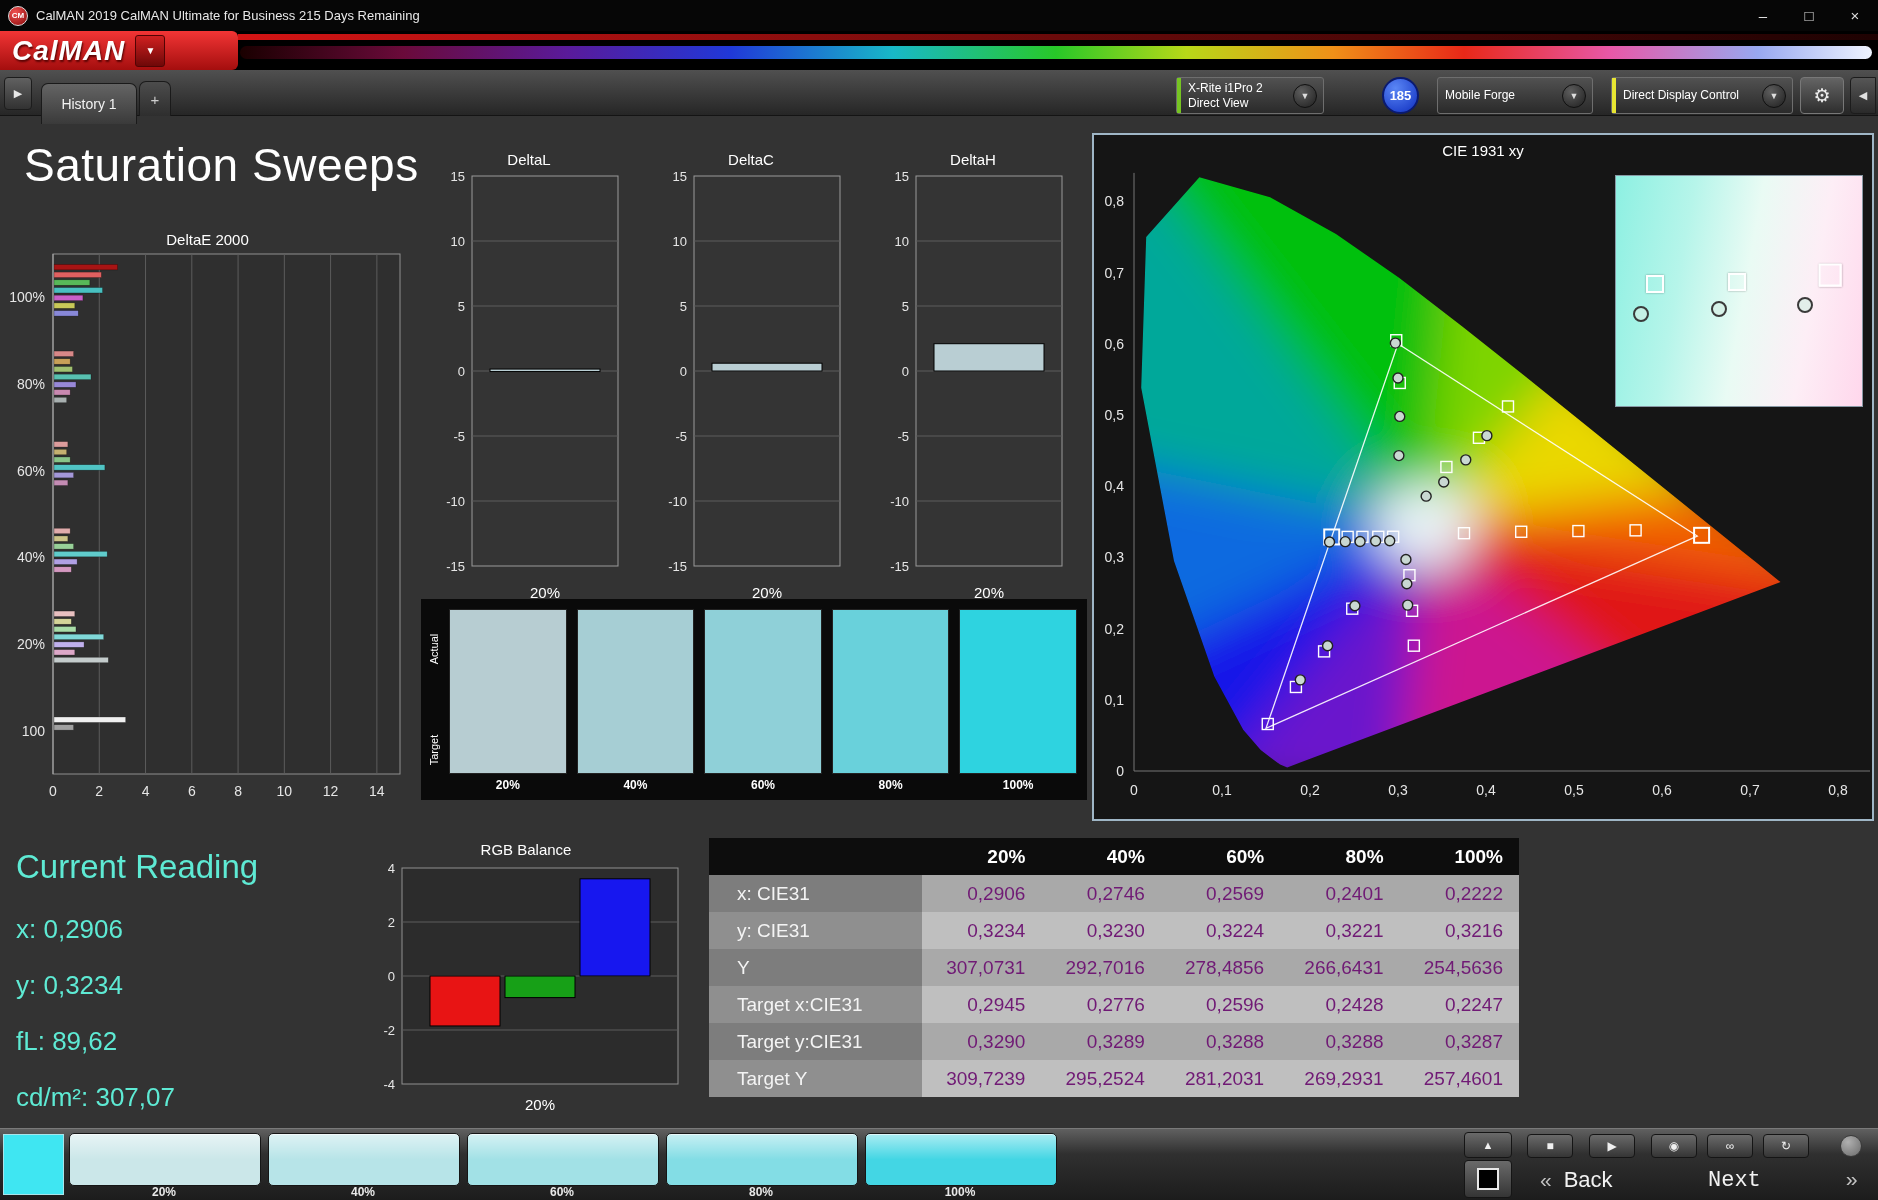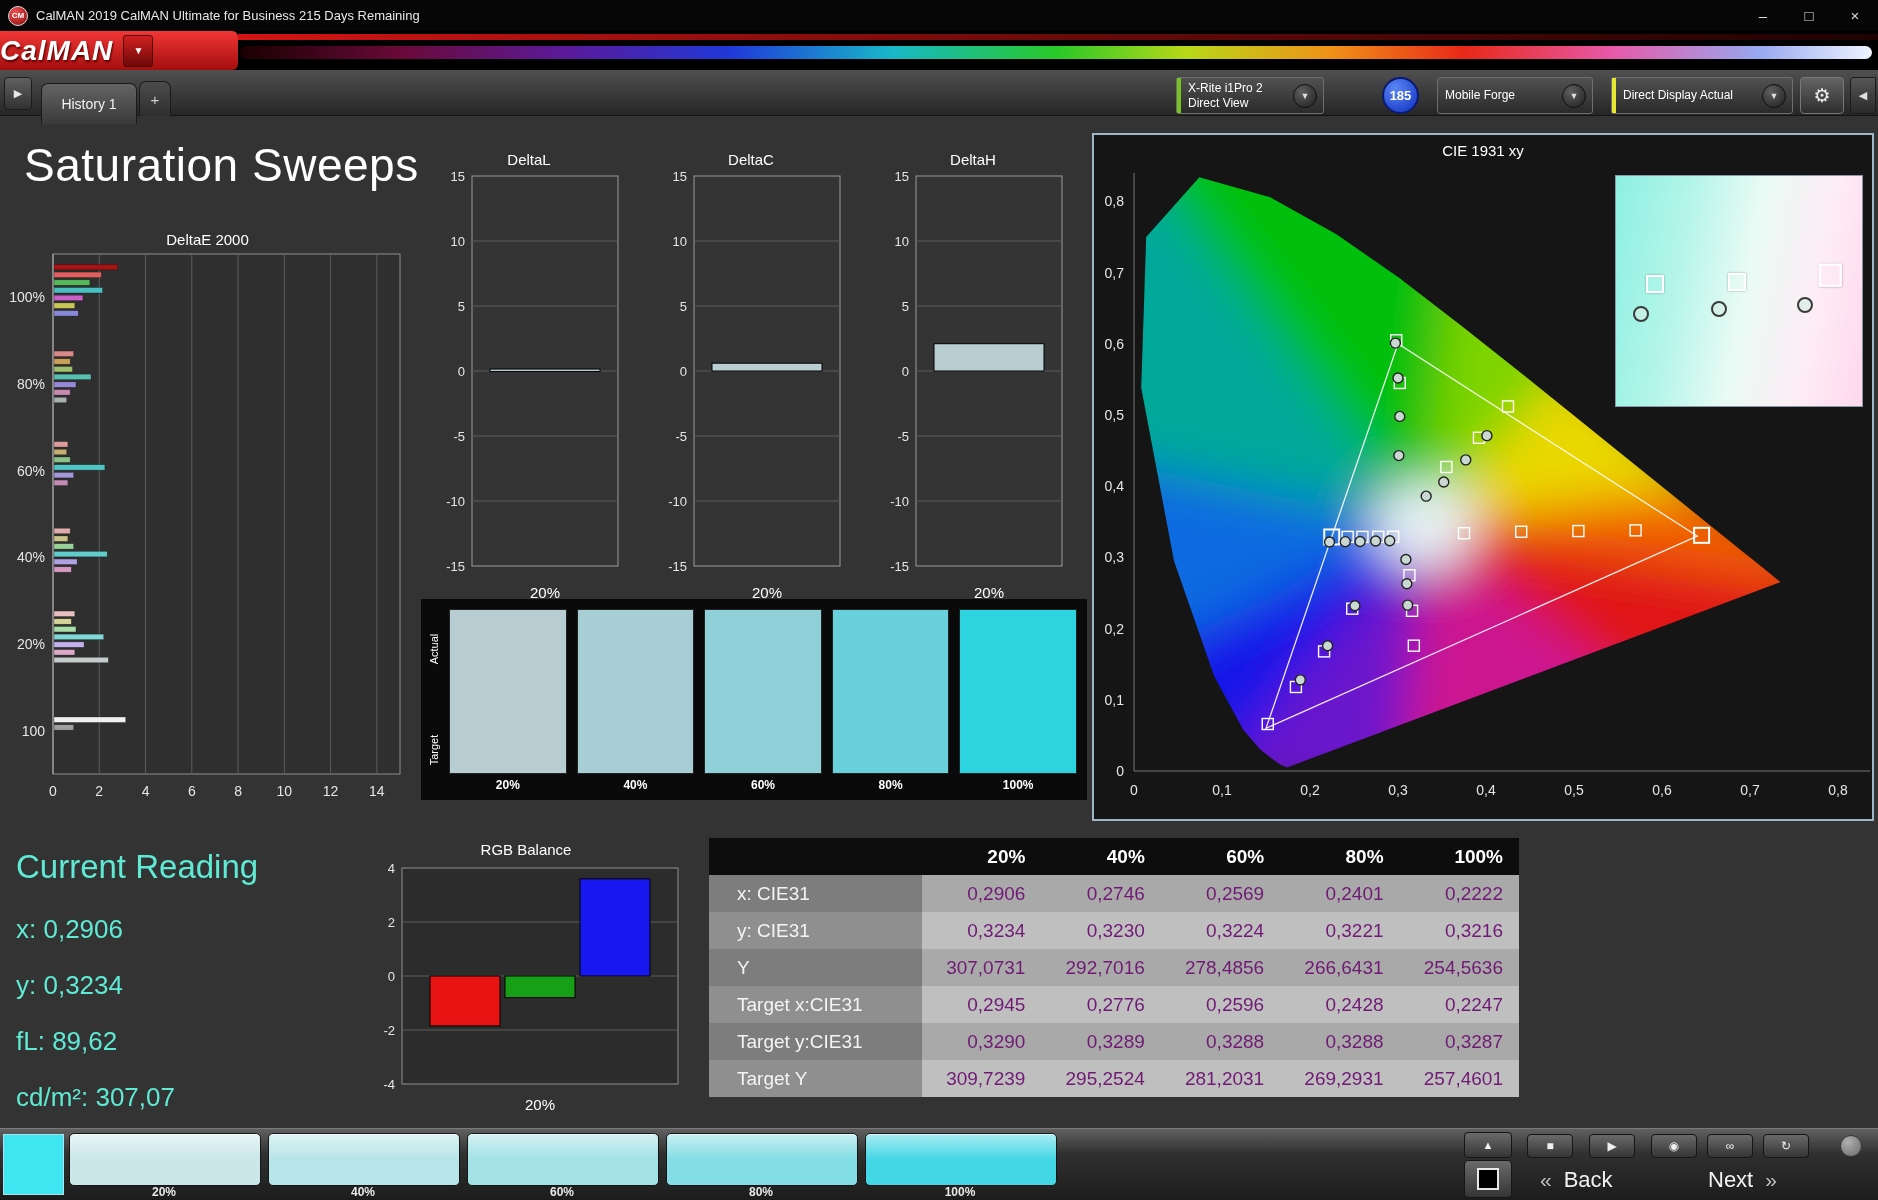--- a/index.html
+++ b/index.html
@@ -8,21 +8,21 @@
 
   
   #titlebar{position:absolute;left:0;top:0;width:100%;height:31px;background:#060606;display:flex;align-items:center;color:#e8e8e8;font-size:13px;z-index:30;}
   .cm-badge{width:18px;height:18px;border-radius:50%;background:radial-gradient(circle at 35% 30%,#f05050,#8a0a0a);border:1px solid #ddd;margin:0 8px;font-size:8px;font-weight:bold;color:#fff;display:flex;align-items:center;justify-content:center;flex:0 0 auto;}
   .win-controls{margin-left:auto;display:flex;height:100%;}
   .win-btn{width:46px;height:100%;display:flex;align-items:center;justify-content:center;font-size:15px;color:#ddd;}
 
   
   #header{position:absolute;left:0;top:31px;width:100%;height:39px;background:#000;z-index:29;}
   #brand{position:absolute;left:0;top:0;width:238px;height:39px;background:linear-gradient(#f23535,#a40e0e);display:flex;align-items:center;border-radius:0 6px 6px 0;}
-  #brand-text{font-style:italic;font-weight:bold;font-size:28px;color:#fff;letter-spacing:1px;text-shadow:1px 2px 2px #5a0404;}
+  #brand-text{font-style:italic;font-weight:bold;font-size:28px;color:#fff;letter-spacing:1px;padding-left:12px;text-shadow:1px 2px 2px #5a0404;}
   #brand-arrow{margin-left:10px;width:28px;height:30px;background:linear-gradient(#d02020,#6e0808);border:1px solid #520404;border-radius:3px;color:#fff;font-size:10px;display:flex;align-items:center;justify-content:center;}
   #red-strip{position:absolute;left:238px;right:0;top:3px;height:6px;background:linear-gradient(90deg,#d41414,#6a0a0a 50%,#1e0202);}
   #rainbow{position:absolute;left:240px;right:6px;top:15px;height:13px;border-radius:7px;
     background:linear-gradient(90deg,#1a0000 0%,#6a0a3a 10%,#5a1a9a 20%,#2038d8 30%,#18b8c8 40%,#28c828 50%,#b8d818 58%,#f09018 67%,#e82818 75%,#e858a8 84%,#98a8f0 93%,#eef4ff 100%);}
 
   
   #tabbar{position:absolute;left:0;top:70px;width:100%;height:45px;background:linear-gradient(#505050,#262626);border-bottom:1px solid #141414;z-index:28;}
   .panel-btn{position:absolute;top:7px;width:26px;height:31px;background:linear-gradient(#606060,#323232);border:1px solid #1c1c1c;border-radius:4px;color:#e8e8e8;display:flex;align-items:center;justify-content:center;font-size:11px;}
   #panel-left{left:4px;}
   #tab-history{position:absolute;left:41px;top:5px;width:94px;height:40px;background:linear-gradient(#646464,#3a3a3a);border:1px solid #1a1a1a;border-bottom:none;border-radius:7px 7px 0 0;color:#f2f2f2;font-size:14px;display:flex;align-items:center;justify-content:center;margin-top:8px;}
@@ -89,21 +89,21 @@
   .patch-label{position:absolute;top:56px;width:190px;text-align:center;color:#e8e8e8;font-size:12px;font-weight:bold;}
   .tool-btn{position:absolute;background:linear-gradient(#6a6a6a,#353535);border:1px solid #151515;border-radius:4px;color:#f0f0f0;display:flex;align-items:center;justify-content:center;box-sizing:border-box;}
   #nav-up{left:1464px;top:3px;width:48px;height:26px;font-size:11px;}
   #nav-window{left:1464px;top:31px;width:48px;height:38px;}
   #nav-window .sqico{width:18px;height:18px;background:#000;border:2px solid #e8e8e8;}
   .transport{top:5px;width:46px;height:24px;font-size:12px;}
   #status-circle{position:absolute;left:1840px;top:6px;width:22px;height:22px;border-radius:50%;background:radial-gradient(circle at 35% 30%,#b0b0b0,#6a6a6a);border:1px solid #3a3a3a;box-sizing:border-box;}
   .navtext{position:absolute;top:32px;height:38px;display:flex;align-items:center;color:#f2f2f2;font-size:22px;}
   .navtext .chev{color:#c2c2c2;font-size:21px;padding:0 12px;}
   #back-btn{left:1528px;width:175px;justify-content:flex-start;}
-  #next-btn{left:1708px;width:162px;justify-content:flex-start;}
+  #next-btn{left:1708px;width:162px;justify-content:space-between;font-family:Liberation Mono, monospace;}
 </style>
 </head>
 <body>
 
 <div id="app">
 
   <div id="titlebar">
     <div class="cm-badge">CM</div>
     <span>CalMAN 2019 CalMAN Ultimate for Business 215 Days Remaining</span>
     <div class="win-controls">
@@ -141,21 +141,21 @@
     </div>
     <div id="badge">185</div>
     <div class="dd" id="dd-source">
       <div class="dd-text">Mobile Forge</div>
       <div class="dd-arrow">
           <span>▼</span>
         </div>
     </div>
     <div class="dd" id="dd-display">
       <div class="stripe" style="background: rgb(232, 230, 50);"></div>
-      <div class="dd-text">Direct Display Actual</div>
+      <div class="dd-text">Direct Display Control</div>
       <div class="dd-arrow">
           <span>▼</span>
         </div>
     </div>
     <div id="gear-btn">
         <span>⚙</span>
       </div>
     <div id="collapse-btn">
         <span>◀</span>
       </div>

